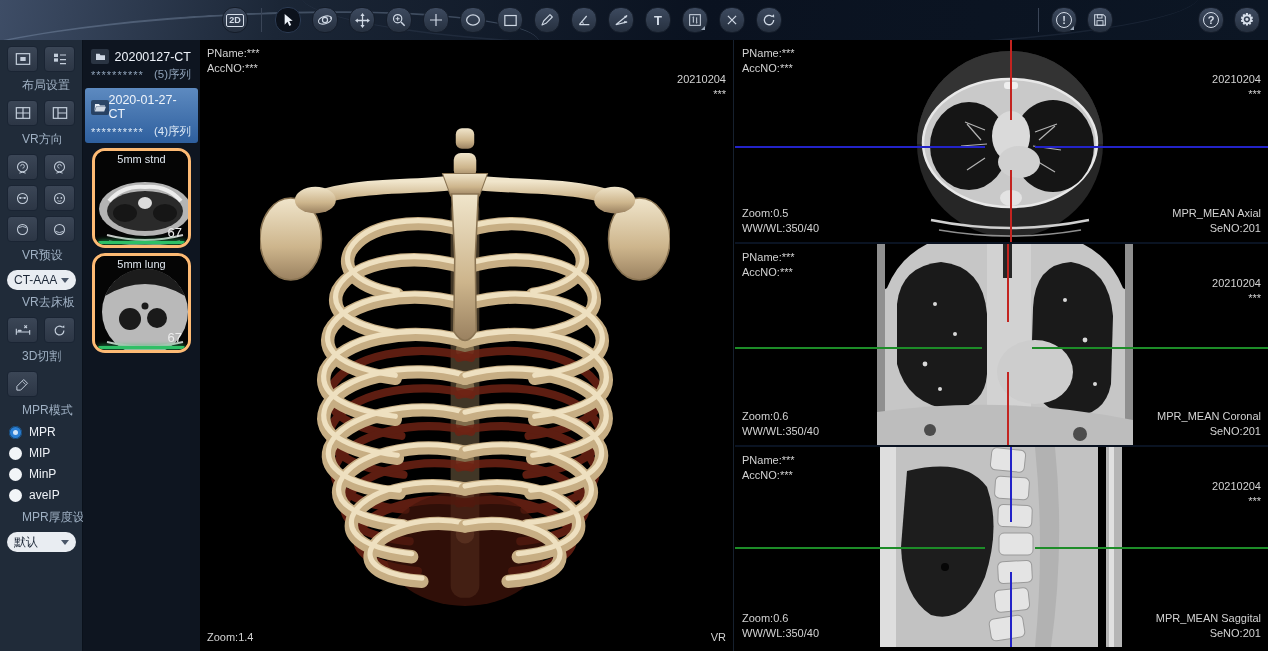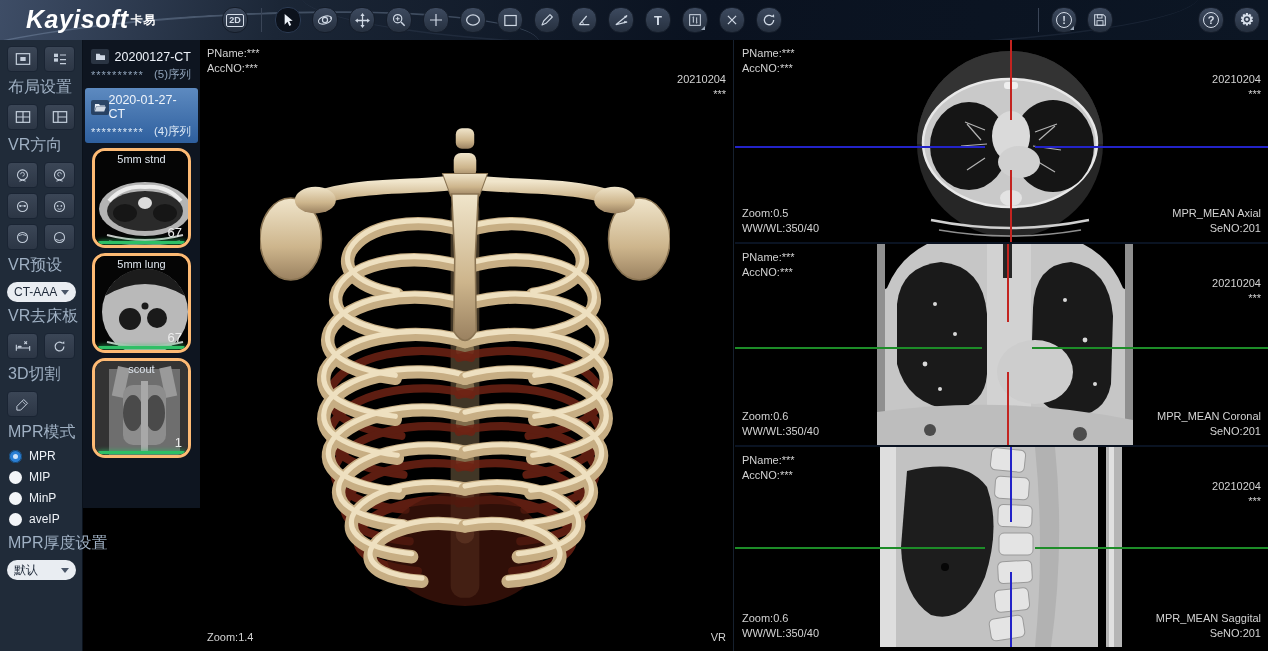--- a/index.html
+++ b/index.html
@@ -36,35 +36,35 @@
   .circ-glyph { width:16px; height:16px; border:1.5px solid #d6dee9; border-radius:50%;
     display:flex; align-items:center; justify-content:center; font-size:11px; font-weight:bold; color:#d6dee9; }
 
   
   .sidebar { position:absolute; left:0; top:40px; width:83px; height:611px;
     background:#202b39; border-right:1px solid #0a111b; padding:6px 7px 0 7px; z-index:20; }
   .sb-grid { display:flex; justify-content:space-between; margin-bottom:5px; }
   .sb-btn { width:31px; height:26px; border-radius:4px; border:1px solid #1a2433;
     background:linear-gradient(180deg,#3b4656,#2c3645); display:flex; align-items:center;
     justify-content:center; cursor:pointer; padding:0; }
-  .sb-label { font-size:16px; color:#9fb0c3; margin:3px 0 6px 1px; white-space:nowrap; }
+  .sb-label { font-size:12px; color:#9fb0c3; margin:3px 0 6px 15px; white-space:nowrap; }
   .sb-select { width:69px; height:20px; background:#e9edf2; border-radius:10px;
     color:#1d2838; font-size:12px; display:flex; align-items:center; padding:0 7px;
     justify-content:space-between; cursor:pointer; margin-bottom:4px; }
   .chev { width:0; height:0; border-left:4px solid transparent; border-right:4px solid transparent;
     border-top:5px solid #4a5668; }
   .radio-row { display:flex; align-items:center; gap:7px; margin:0 0 7px 2px; cursor:pointer; }
   .radio { width:13px; height:13px; border-radius:50%; background:#f2f5f8; }
   .radio.sel { background:#2b7fd4; box-shadow:0 0 0 1px #17456f inset; position:relative; }
   .radio.sel::after { content:""; position:absolute; left:4px; top:4px; width:5px; height:5px;
     border-radius:50%; background:#cfe4fa; }
   .radio-label { font-size:12px; color:#eef2f7; }
 
   
-  .series { position:absolute; left:83px; top:40px; width:117px; height:468px;
+  .series { position:absolute; left:83px; top:40px; width:117px; height:611px;
     background:#0e1520; z-index:20; padding-top:2px; }
   .study { padding:5px 7px 4px 6px; margin:2px 2px 0 2px; border-radius:3px; }
   .study.sel { background:linear-gradient(180deg,#5d8ac0,#2e5f9e); }
   .study-row1 { display:flex; align-items:center; justify-content:space-between; }
   .study-date { font-size:12.5px; color:#eef3fa; }
   .folder-btn { width:18px; height:15px; background:#2a3442; border-radius:2px;
     display:flex; align-items:center; justify-content:center; }
   .study.sel .folder-btn { background:rgba(12,22,36,.55); }
   .study-row2 { display:flex; align-items:center; justify-content:space-between; margin-top:3px; }
   .study-stars { font-size:11px; color:#8fa2b8; letter-spacing:1px; line-height:8px; }
@@ -100,21 +100,20 @@
   .c-green { background:#1d8c28; }
 </style>
 </head>
 <body>
 
 <div class="stage">
 
   <div class="header">
     <div class="swoosh"></div>
     <div class="swoosh2"></div>
-    <div class="logo"><span>Kayisoft</span><span class="cn">卡易</span></div>
 
     <div class="tbar">
       <button class="tbtn">
           <span class="glyph-sm">2D</span>
         </button>
       <div class="tdiv"></div>
       <button class="tbtn active">
         <svg width="16" height="16" viewBox="0 0 24 24">
             <path d="M7 3 L7 19 L11.2 14.8 L14 21 L16.8 19.5 L13.8 13.5 L19 13 Z" fill="#eef3fa"></path>
           </svg>
@@ -411,35 +410,20 @@
         <circle cx="62" cy="62" r="10" fill="#1a1a1a"></circle>
         <circle cx="50" cy="50" r="3.5" fill="#1a1a1a"></circle>
         <path d="M12 86 q38 9 76 0" stroke="#c9c9c9" stroke-width="2" fill="none"></path>
       </svg>
       <span class="thumb-label">5mm lung</span>
       <span class="thumb-count">67</span>
       <span class="thumb-bar"></span>
     </div>
 
 
-    <div class="thumb">
-      <svg width="99" height="100" viewBox="0 0 99 100">
-        <rect width="99" height="100" fill="#333"></rect>
-        <rect x="14" y="8" width="71" height="88" fill="#6e6e6e"></rect>
-        <rect x="20" y="6" width="12" height="30" fill="#9a9a9a" transform="rotate(12 26 20)"></rect>
-        <rect x="67" y="6" width="12" height="30" fill="#9a9a9a" transform="rotate(-12 73 20)"></rect>
-        <rect x="28" y="24" width="43" height="60" rx="10" fill="#8d8d8d"></rect>
-        <ellipse cx="38" cy="52" rx="10" ry="18" fill="#4a4a4a"></ellipse>
-        <ellipse cx="60" cy="52" rx="10" ry="18" fill="#4a4a4a"></ellipse>
-        <rect x="46" y="20" width="7" height="70" fill="#a8a8a8"></rect>
-      </svg>
-      <span class="thumb-label">scout</span>
-      <span class="thumb-count">1</span>
-      <span class="thumb-bar"></span>
-    </div>
   </div>
 
   <div class="vr-view">
     <svg width="410" height="560" viewBox="0 0 400 540" style="position:absolute;left:60px;top:42px">
       <defs>
         <linearGradient id="bone" x1="0" y1="0" x2="0" y2="1">
           <stop offset="0" stop-color="#f0e5cb"></stop>
             <stop offset=".6" stop-color="#cdb58c"></stop>
             <stop offset="1" stop-color="#9a8160"></stop>
         </linearGradient>

